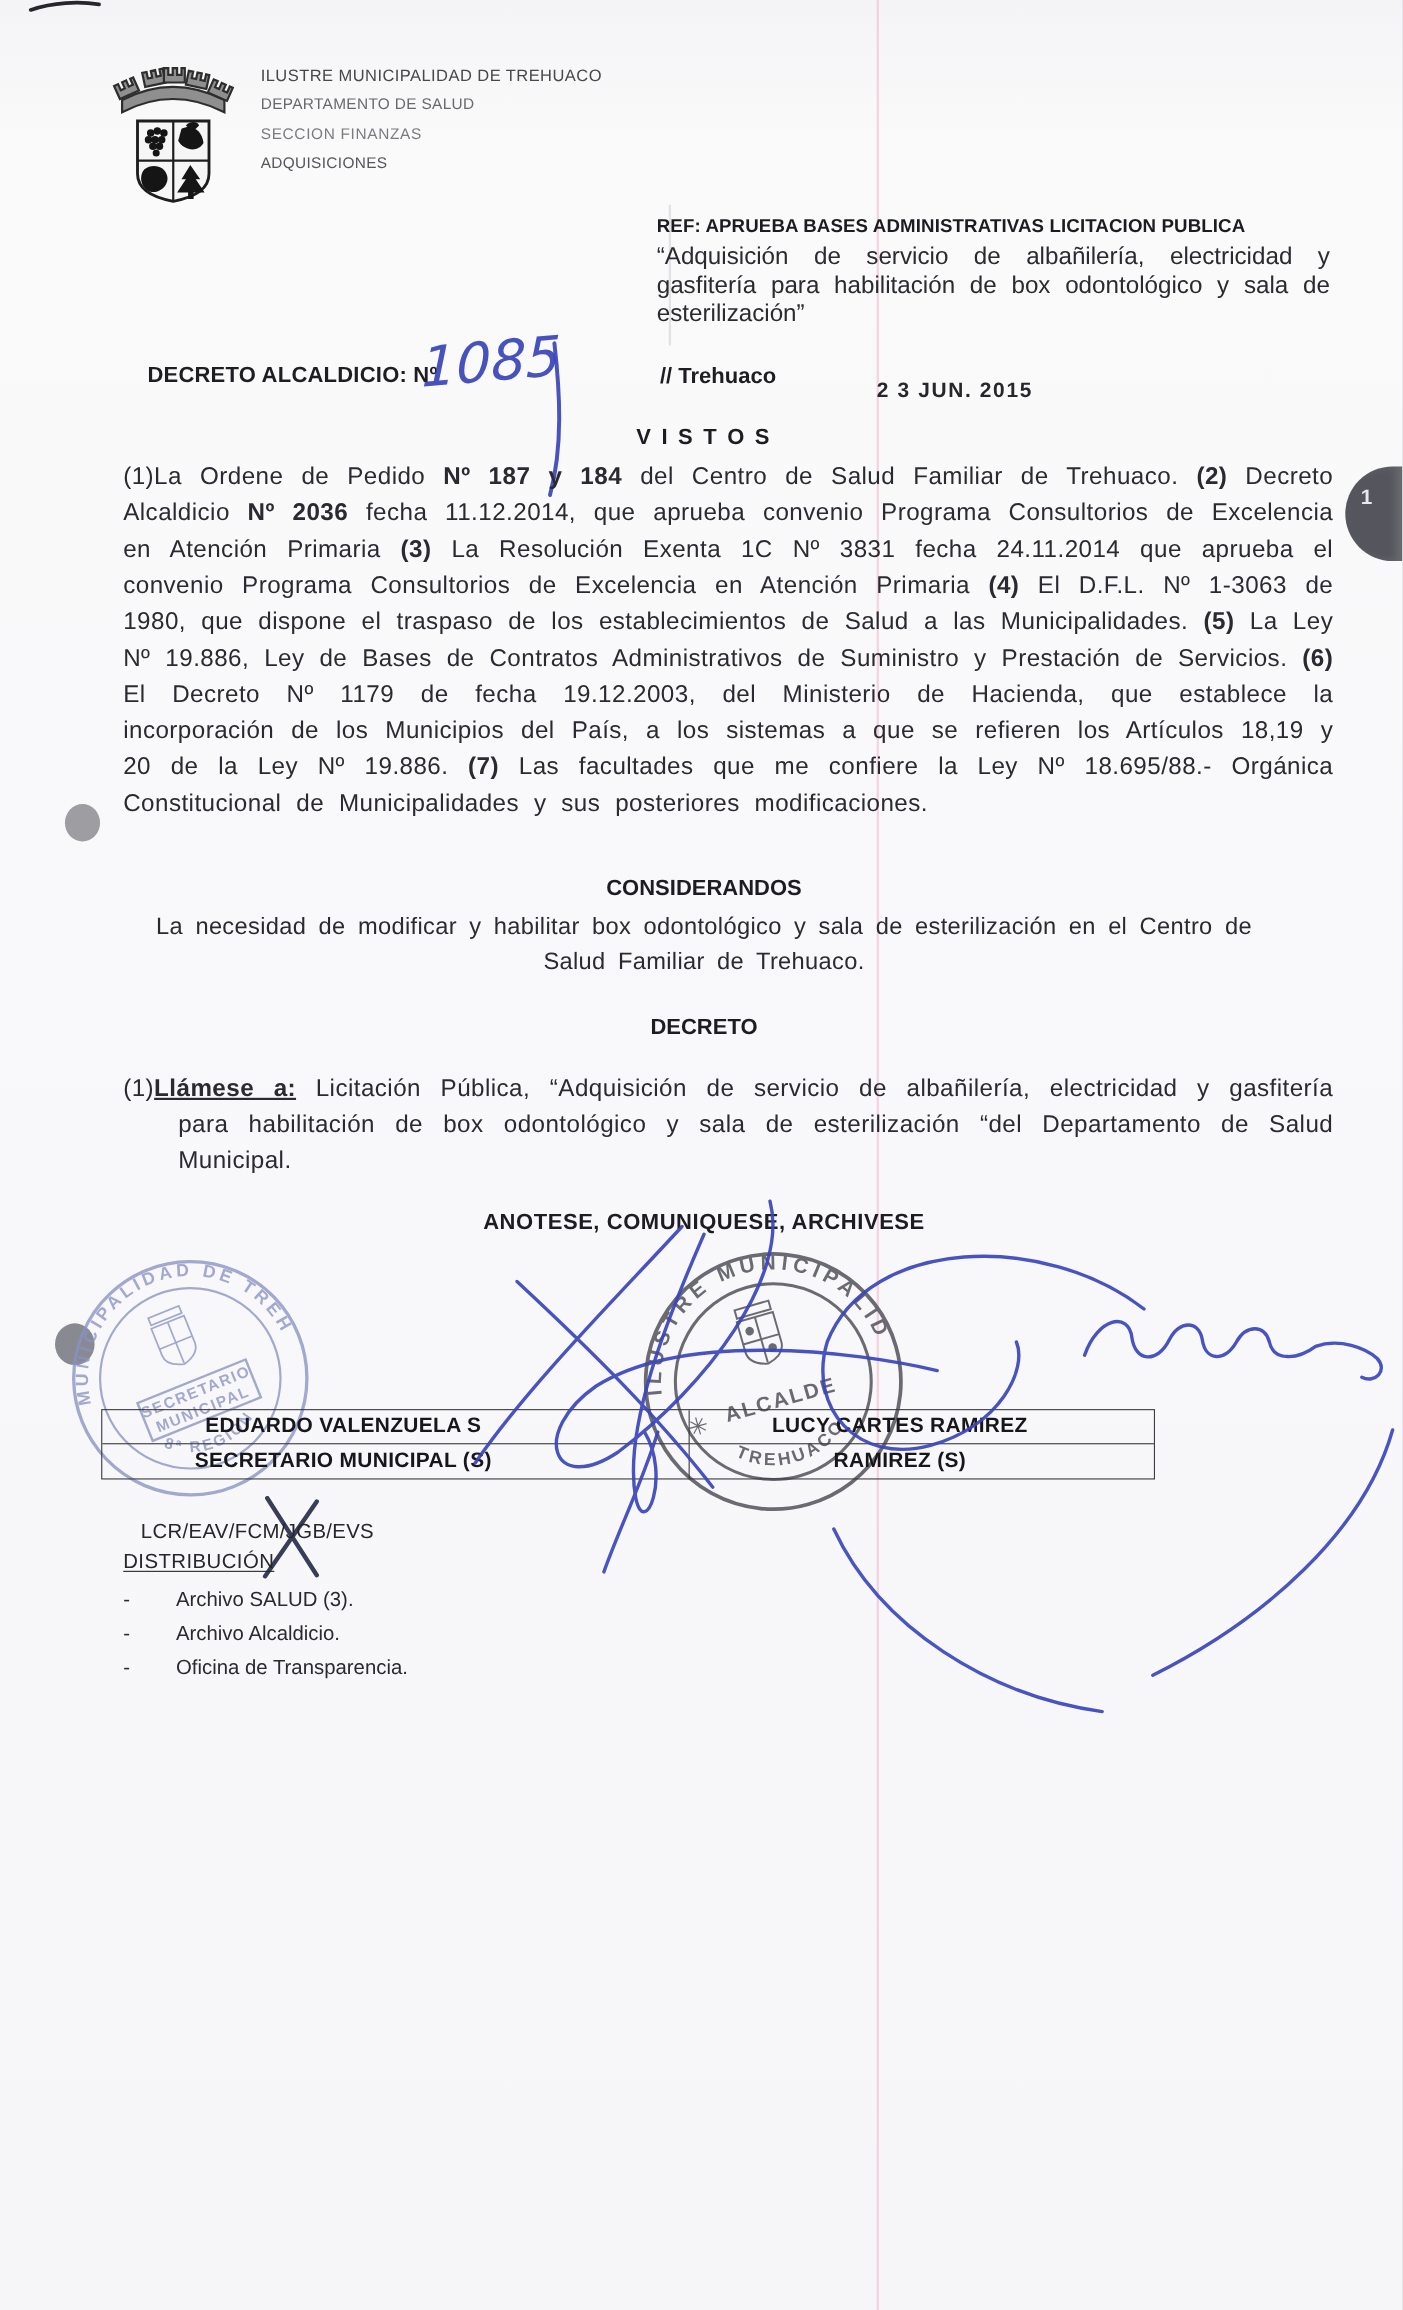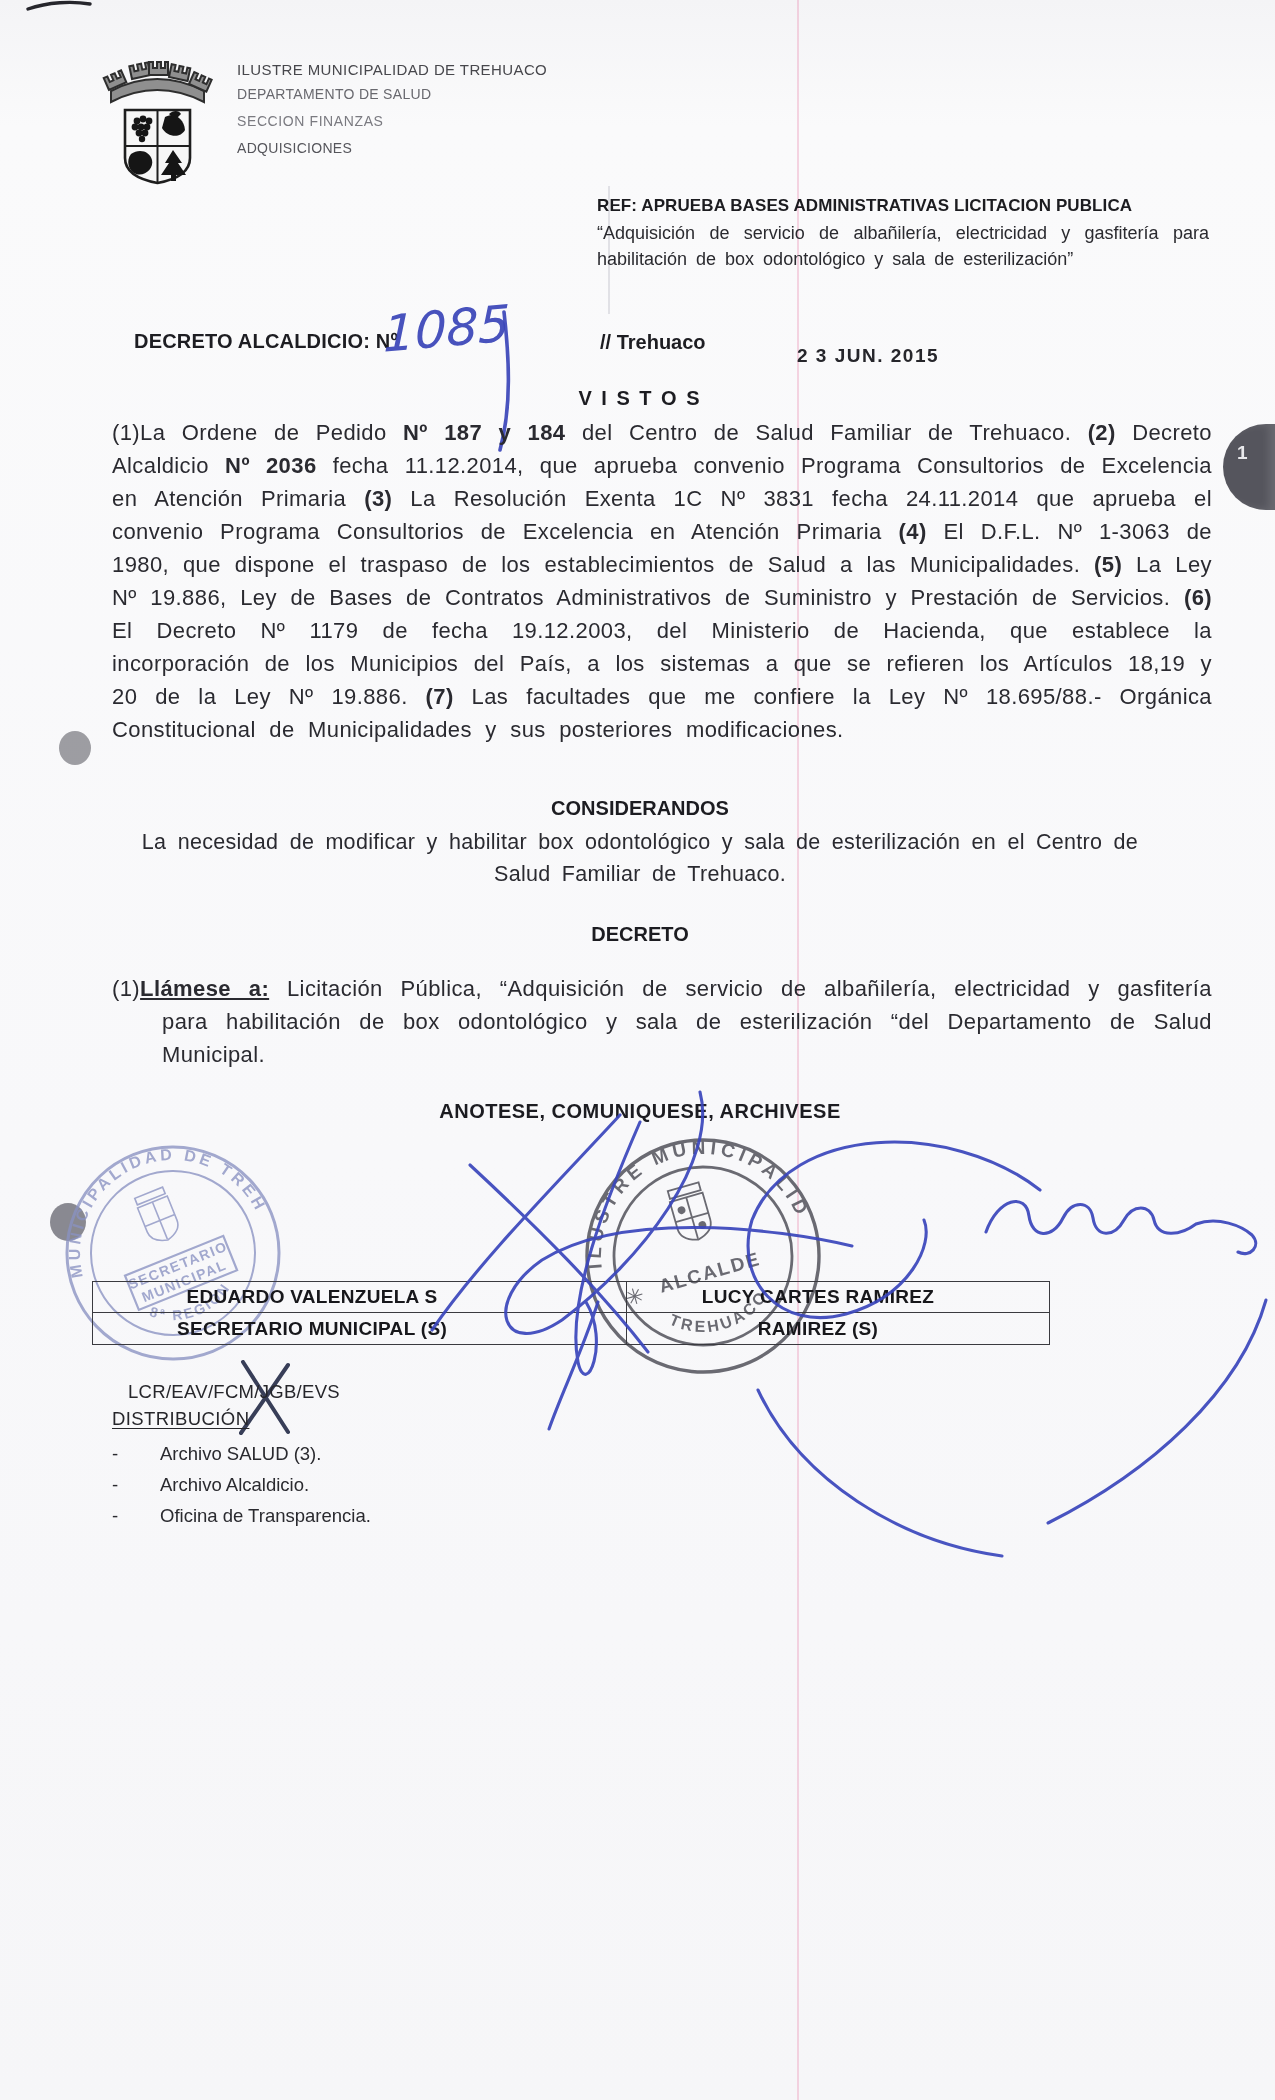--- a/index.html
+++ b/index.html
@@ -11,21 +11,21 @@
   .abs{position:absolute;}
   
   .org{left:237px;top:58px;line-height:24px;}
   .org .l1{font-size:15px;color:#47474c;letter-spacing:.4px;}
   .org .l2{font-size:14px;color:#68686e;letter-spacing:.3px;margin-top:0;}
   .org .l3{font-size:14px;color:#7a7a80;letter-spacing:.6px;margin-top:3px;}
   .org .l4{font-size:14px;color:#55555b;letter-spacing:.3px;margin-top:3px;}
   
   .ref{left:597px;top:196px;width:612px;}
   .ref .t{font-weight:bold;font-size:17px;color:#1c1c20;letter-spacing:.1px;}
-  .ref .b{font-size:18px;line-height:26px;text-align:justify;color:#2a2a2f;word-spacing:4px;margin-top:4px;}
+  .ref .b{font-size:22px;line-height:26px;text-align:justify;color:#2a2a2f;word-spacing:4px;margin-top:4px;}
   
   .dec-label{left:114px;top:330px;font-weight:bold;font-size:20px;color:#1d1d22;letter-spacing:.2px;margin-left:20px;}
   .handnum{left:383px;top:300px;font-family:"DejaVu Sans",sans-serif;font-style:italic;font-size:50px;
            color:#3944b8;transform:rotate(-5deg) skewX(-6deg);opacity:.92;}
   .place{left:600px;top:331px;font-weight:bold;font-size:20px;color:#1d1d22;}
   .datestamp{left:797px;top:345px;font-weight:bold;font-size:19px;color:#26262b;letter-spacing:1.5px;}
   
   .h-center{left:112px;width:1056px;text-align:center;font-weight:bold;font-size:20px;color:#1c1c21;}
   .vistos-h{top:387px;letter-spacing:2px;}
   .para{left:112px;width:1100px;font-size:22px;line-height:33px;text-align:justify;

